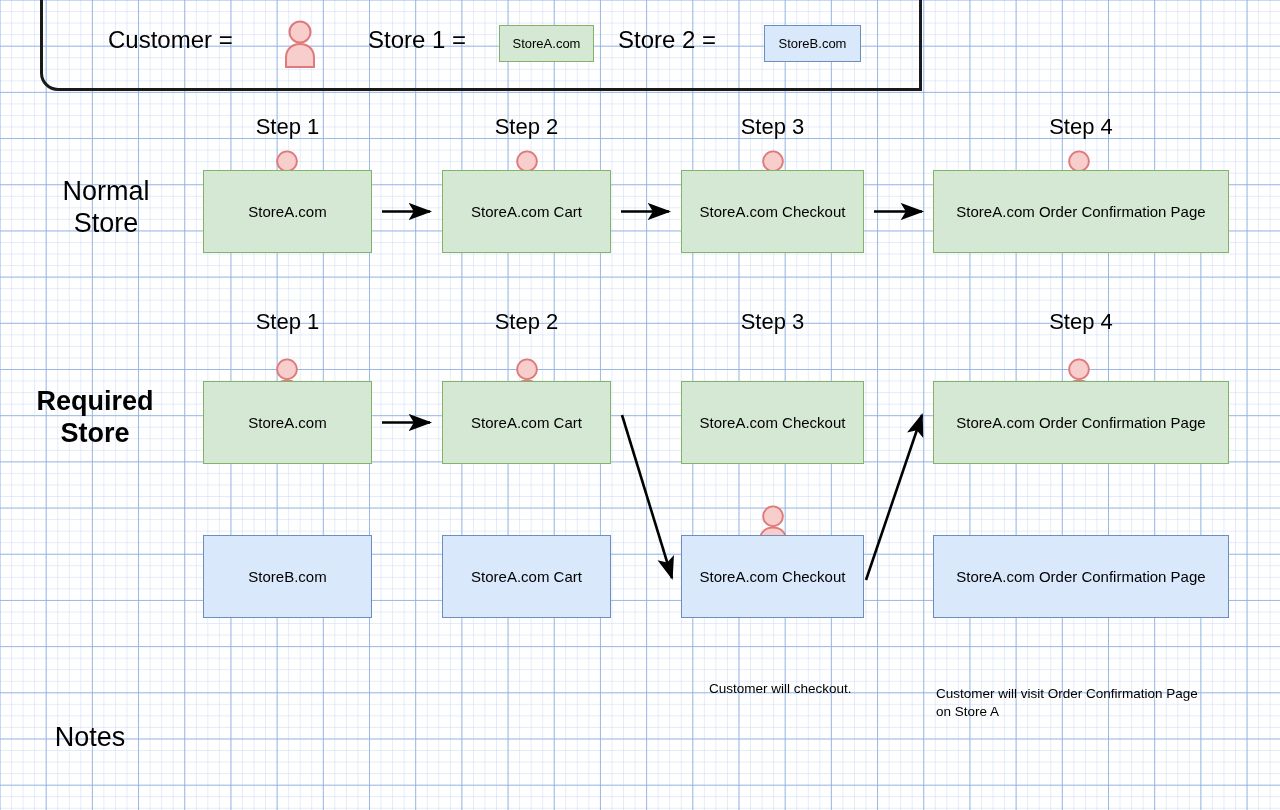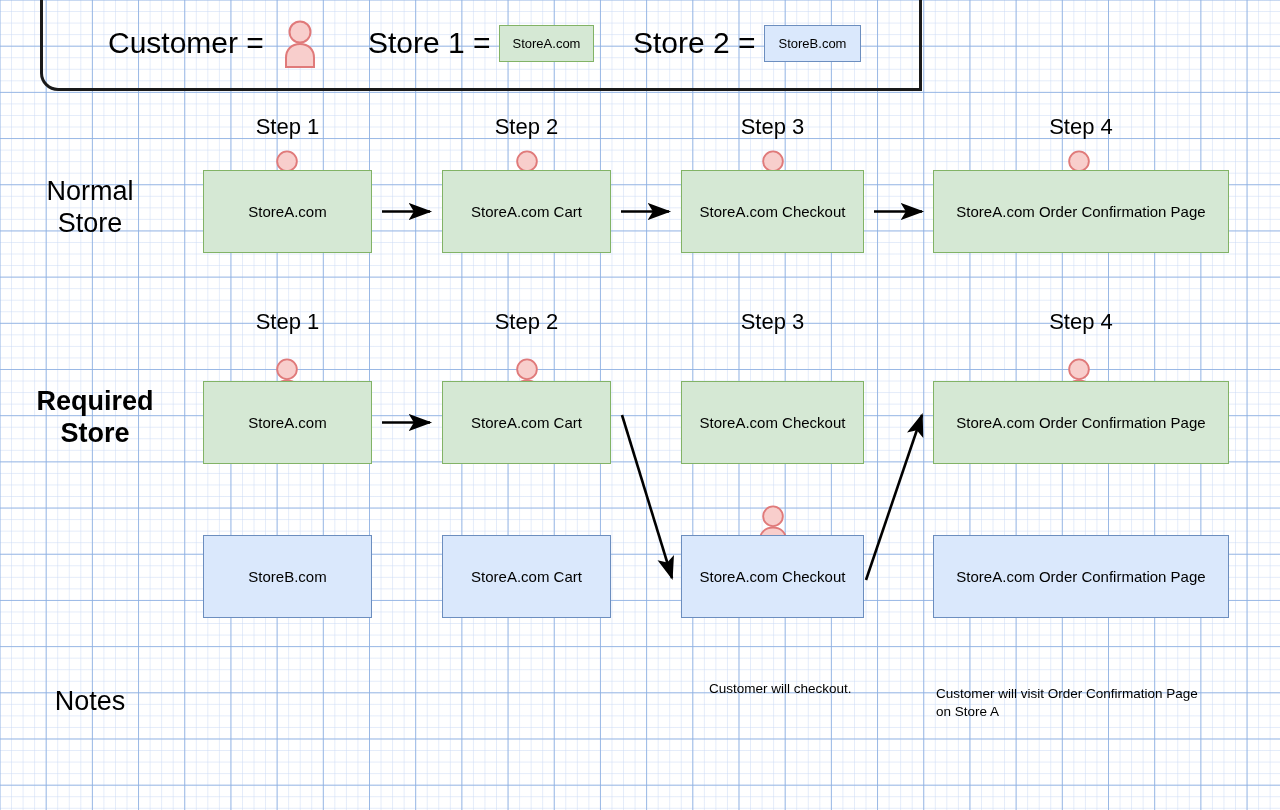--- a/index.html
+++ b/index.html
@@ -39,21 +39,21 @@
     width: 882px;
     height: 103px;
     border-left: 3px solid #1a1a1a;
     border-right: 3px solid #1a1a1a;
     border-bottom: 3px solid #1a1a1a;
     border-bottom-left-radius: 18px;
     box-sizing: border-box;
     pointer-events: none;
   }
   .legend-text {
-    font-size: 30px;
+    font-size: 24px;
     color: #000000;
     white-space: nowrap;
     line-height: 1;
   }
 
   
   .chip {
     box-sizing: border-box;
     display: flex;
     align-items: center;
@@ -126,25 +126,25 @@
     <svg width="34" height="48" viewBox="0 0 34 48">
       <circle cx="17" cy="12" r="10.5" fill="#f8cecc" stroke="#e07a7a" stroke-width="2"></circle>
       <path d="M17 24 C25.5 24 31 29.5 31 38 L31 47 L3 47 L3 38 C3 29.5 8.5 24 17 24 Z" fill="#f8cecc" stroke="#e07a7a" stroke-width="2"></path>
     </svg>
   </div>
 
   <div class="abs legend-text" style="left:368px; top:28px;text-align:right;">Store 1 =</div>
 
   <div class="abs chip green" style="left:499px; top:25px; width:95px; height:37px;">StoreA.com</div>
 
-  <div class="abs legend-text" style="left:633px; top:28px;">Store 2 =</div>
+  <div class="abs legend-text" style="left:618px; top:28px;">Store 2 =</div>
 
   <div class="abs chip blue" style="left:764px; top:25px; width:97px; height:37px;">StoreB.com</div>
 
-  <div class="abs row-label" style="left:10px; top:176px; width:160px;">
+  <div class="abs row-label" style="left:26px; top:176px; width:160px;">
     <div>Normal</div>
     <div>Store</div>
   </div>
 
   <div class="abs step-label" style="left:203px; top:116px; width:169px;">Step 1</div>
   <div class="abs step-label" style="left:442px; top:116px; width:169px;">Step 2</div>
   <div class="abs step-label" style="left:681px; top:116px; width:183px;">Step 3</div>
   <div class="abs step-label" style="left:933px; top:116px; width:296px;">Step 4</div>
 
   <div class="abs person" style="left:271px; top:150px; width:32px; height:45px;">
@@ -216,21 +216,21 @@
       <circle cx="17" cy="12" r="10.5" fill="#f8cecc" stroke="#e07a7a" stroke-width="2"></circle>
       <path d="M17 24 C25.5 24 31 29.5 31 38 L31 47 L3 47 L3 38 C3 29.5 8.5 24 17 24 Z" fill="#f8cecc" stroke="#e07a7a" stroke-width="2"></path>
     </svg>
   </div>
 
   <div class="abs node blue" style="left:203px; top:535px; width:169px; height:83px;">StoreB.com</div>
   <div class="abs node blue" style="left:442px; top:535px; width:169px; height:83px;">StoreA.com Cart</div>
   <div class="abs node blue" style="left:681px; top:535px; width:183px; height:83px;">StoreA.com Checkout</div>
   <div class="abs node blue" style="left:933px; top:535px; width:296px; height:83px;">StoreA.com Order Confirmation Page</div>
 
-  <div class="abs row-label" style="left:10px; top:686px; width:160px;">Notes</div>
+  <div class="abs row-label" style="left:10px; top:722px; width:160px;">Notes</div>
 
   <div class="abs note" style="left:709px; top:680px; width:200px;">Customer will checkout.</div>
   <div class="abs note" style="left:936px; top:685px; width:268px;">Customer will visit Order Confirmation Page on Store A</div>
 
   <svg class="overlay">
     <defs>
       <marker id="ah" markerWidth="10" markerHeight="10" refX="8.2" refY="3.6" orient="auto" markerUnits="strokeWidth">
         <path d="M0,0.3 L9,3.6 L0,6.9 L2,3.6 Z" fill="#000000"></path>
       </marker>
     </defs>

